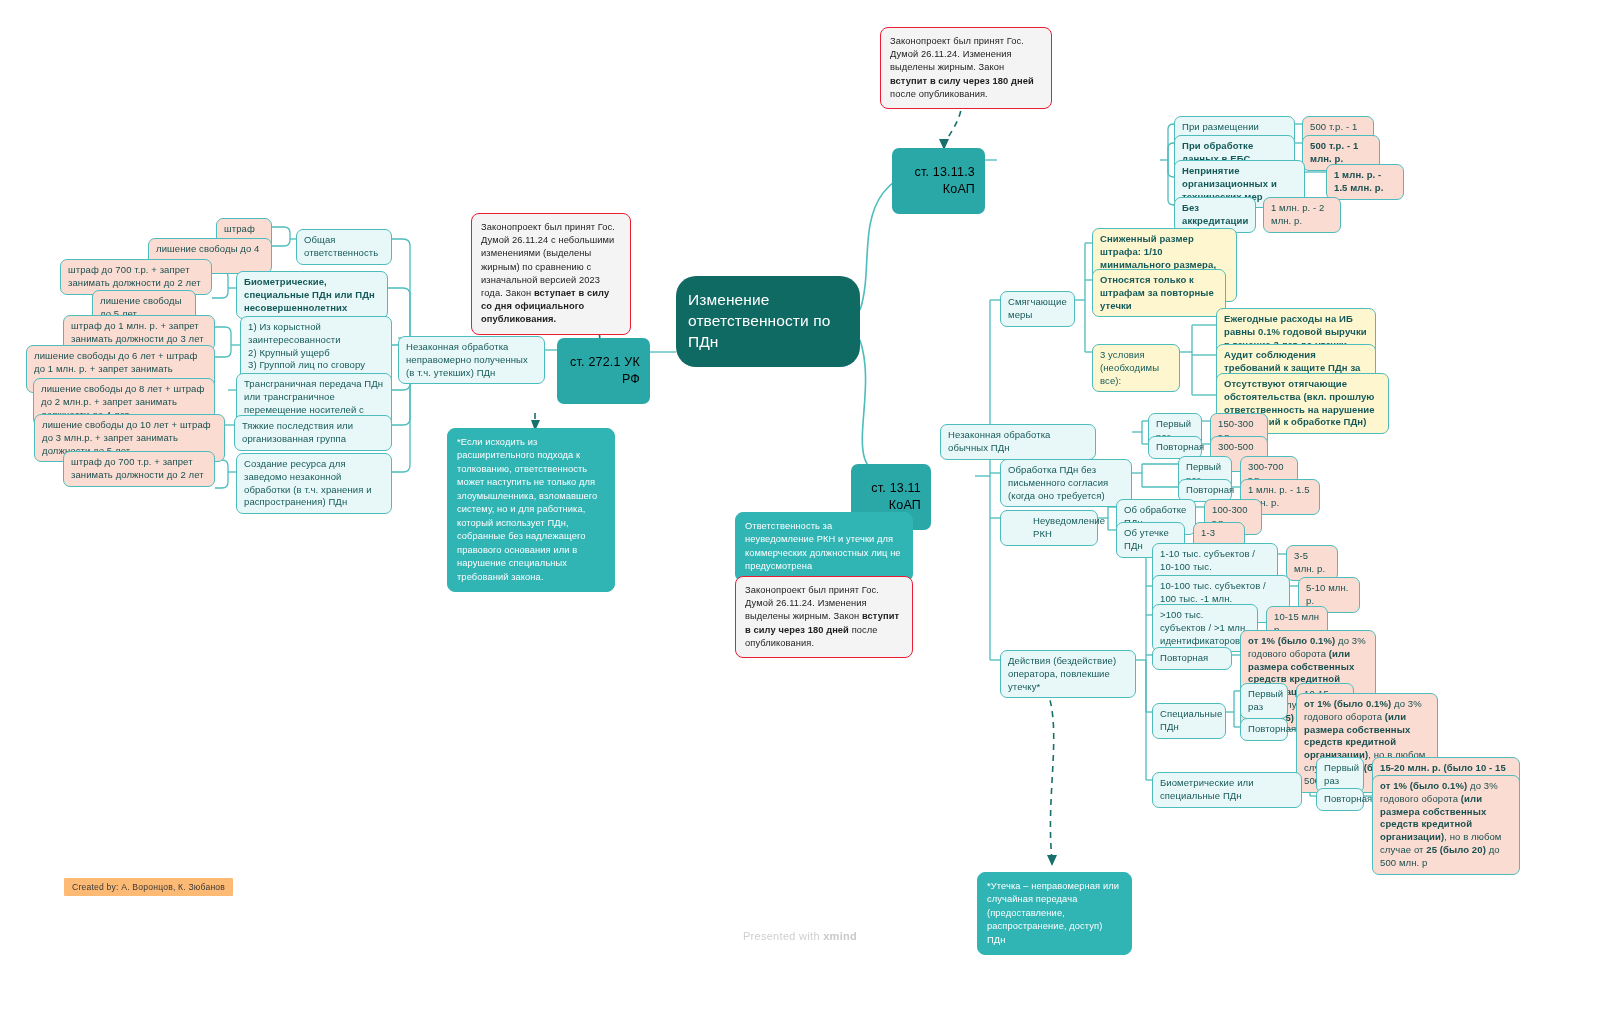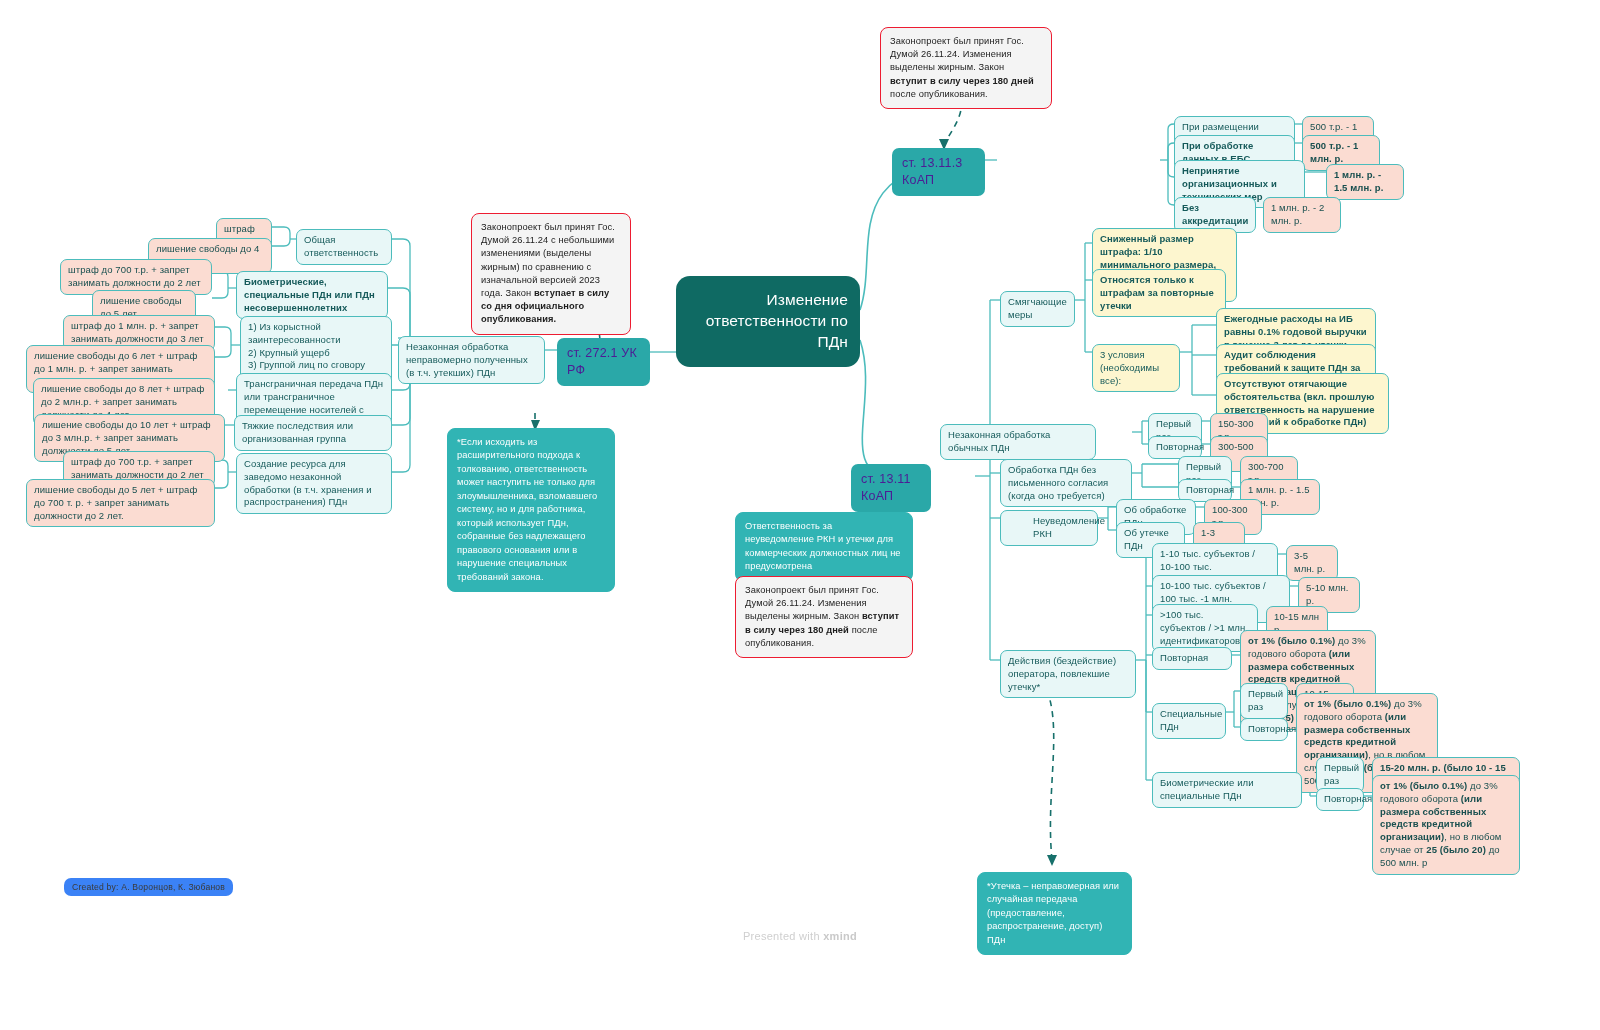--- a/index.html
+++ b/index.html
@@ -28,36 +28,36 @@
   .n-pink { background:#fbdcd2; border:1.3px solid #4cbcbc; color:#184f4f; }
   
   .n-yellow { background:#fdf6cf; border:1.3px solid #4cbcbc; color:#155a5a; }
   
   .n-red { background:#f4f4f4; border:1.6px solid #ed1c31; color:#1d1d1d; border-radius:8px; padding:7px 9px; font-size:9.3px; line-height:1.42; }
   .n-tealnote { background:#31b4b4; border:1.3px solid #31b4b4; color:#ffffff; border-radius:8px; padding:7px 9px; font-size:9.3px; line-height:1.45; }
 
   .root {
     background:#0f6a63;
     color:#fff;
-    border-radius:14px;
-    text-align:right;
+    border-radius:20px;
+    text-align:left;
     font-size:15.5px;
     line-height:1.35;
     padding:14px 12px;
     font-weight:400;
   }
   .branch-label {
-    background:#2aa8a8; color:#4c1d95; border-radius:7px;
-    font-size:12.5px; text-align:left; padding:7px 10px; letter-spacing:.2px;
+    background:#2aa8a8; color:#000000; border-radius:7px;
+    font-size:12.5px; text-align:right; padding:16px 10px; letter-spacing:.2px;
   }
   b { font-weight:700; }
   .footer-credit {
     position:absolute; left:64px; top:878px;
-    background:#3b82f6; color:#3a3a3a;
-    font-size:8.6px; padding:4px 8px; border-radius:7px;
+    background:#fdba74; color:#3a3a3a;
+    font-size:8.6px; padding:4px 8px; border-radius:1px;
     letter-spacing:.2px;
   }
   .watermark {
     position:absolute; left:0; top:930px; width:1600px;
     text-align:center; color:#cfcfcf; font-size:11px; letter-spacing:.3px;
   }
   .watermark .xm { color:#c9c9c9; font-weight:700; }
 </style>
 </head>
 <body>
@@ -221,21 +221,20 @@
 3) Группой лиц по сговору
 4) С использованием служебного положения</span></div>
 
   <div class="node n-pink" style="left:33px; top:378px; width:182px;"><span>лишение свободы до 8 лет + штраф до 2 млн.р. + запрет занимать должности до 4 лет</span></div>
   <div class="node n-cyan" style="left:236px; top:373px; width:156px;"><span>Трансграничная передача ПДн или трансграничное перемещение носителей с ПДн</span></div>
 
   <div class="node n-pink" style="left:34px; top:414px; width:191px;"><span>лишение свободы до 10 лет + штраф до 3 млн.р. + запрет занимать должности до 5 лет</span></div>
   <div class="node n-cyan" style="left:234px; top:415px; width:158px;"><span>Тяжкие последствия или организованная группа</span></div>
 
   <div class="node n-pink" style="left:63px; top:451px; width:152px;"><span>штраф до 700 т.р. + запрет занимать должности до 2 лет</span></div>
-  <div class="node n-pink" style="left:26px; top:479px; width:189px;"><span>лишение свободы до 5 лет +  штраф до 700 т. р. + запрет занимать должности до 2 лет.</span></div>
   <div class="node n-cyan" style="left:236px; top:453px; width:156px;"><span>Создание ресурса для заведомо незаконной обработки (в т.ч.  хранения и распространения) ПДн</span></div>
 
   <div class="node n-cyan" style="left:398px; top:336px; width:147px;"><span>Незаконная обработка неправомерно полученных (в т.ч. утекших) ПДн</span></div>
 
   <div class="node branch-label" style="left:557px; top:338px; width:93px;"><span>ст. 272.1 УК РФ</span></div>
 
   <div class="node n-red" style="left:471px; top:213px; width:160px;">
     Законопроект был принят Гос. Думой 26.11.24 с небольшими изменениями (выделены жирным) по сравнению с изначальной версией 2023 года. Закон <b>вступает в силу со дня официального опубликования.</b>
   </div>
   <div class="node n-tealnote" style="left:447px; top:428px; width:168px;"><span>*Если исходить из расширительного подхода к толкованию, ответственность может наступить не только для злоумышленника, взломавшего систему, но и для работника, который использует ПДн, собранные без надлежащего правового основания или в нарушение специальных требований закона.</span></div>

